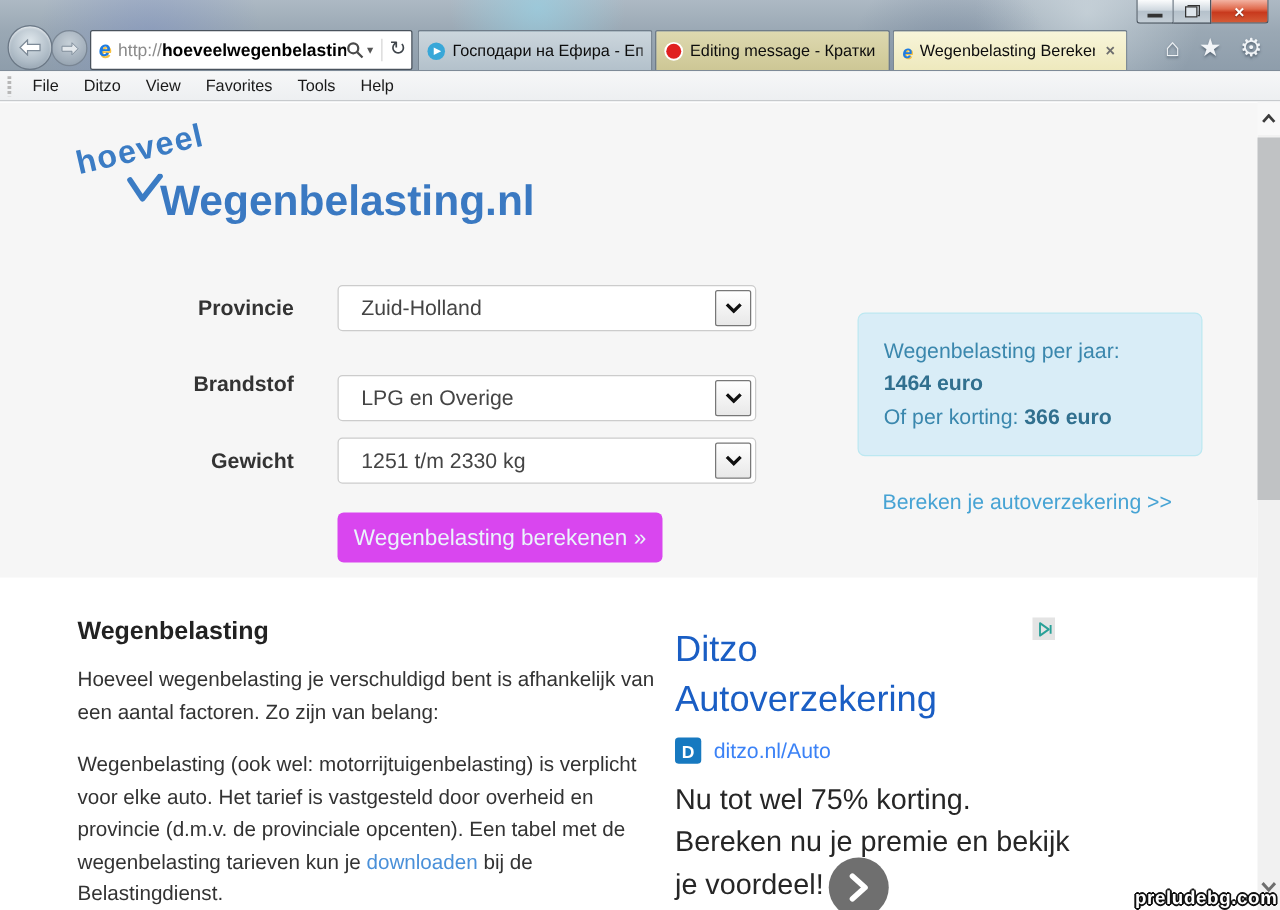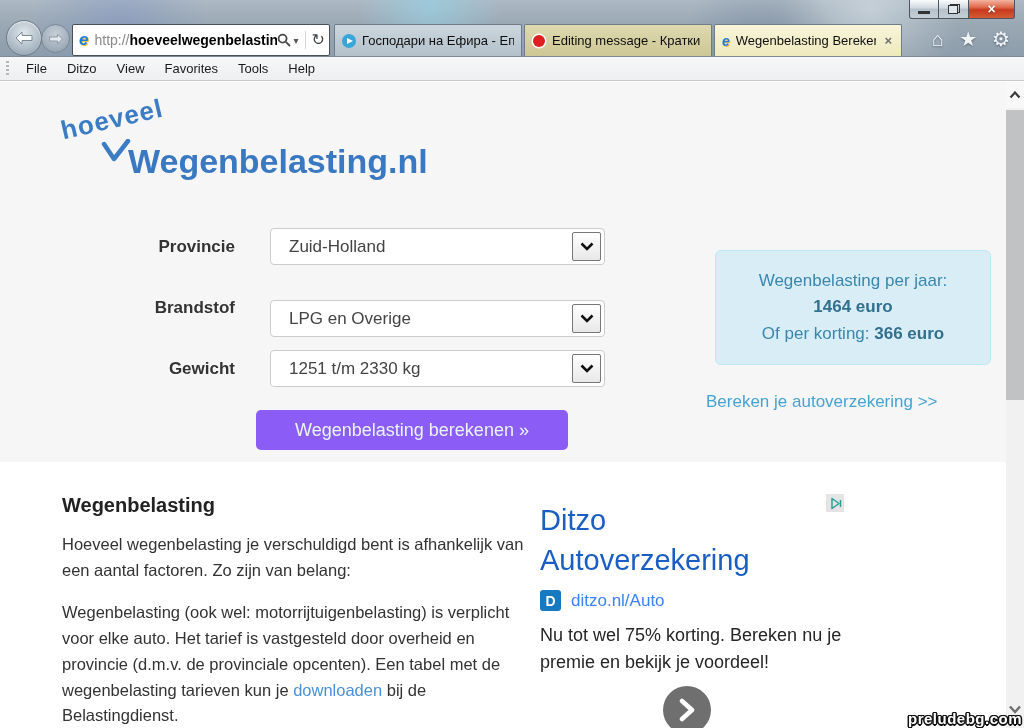--- a/index.html
+++ b/index.html
@@ -116,49 +116,49 @@
   
   .form-label { position:absolute; left:40px; width:195px; text-align:right;
                 font-size:17px; font-weight:bold; color:#333; }
   .sel { position:absolute; left:270px; width:335px; height:37px; background:#fff;
          border:1px solid #ccc; border-radius:4px; }
   .sel-text { position:absolute; left:18px; top:8px; font-size:17px; color:#444; }
   .sel-btn { position:absolute; right:3px; top:3px; width:29px; height:29px;
              border:1px solid #777; border-radius:2px;
              background:linear-gradient(180deg,#fff 0%, #e8e8e8 100%);
              display:flex; align-items:center; justify-content:center; }
-  .calc-btn { position:absolute; left:256px; top:328px; width:312px; height:40px;
-              background:#8b5cf6; border:none; border-radius:5px;
+  .calc-btn { position:absolute; left:270px; top:328px; width:260px; height:40px;
+              background:#d946ef; border:none; border-radius:5px;
               color:#eaf4fb; font-size:18px; font-family:"Liberation Sans",sans-serif; cursor:pointer; }
 
   
-  .result-box { position:absolute; left:715px; top:168px; width:276px; height:115px;
+  .result-box { position:absolute; left:686px; top:168px; width:276px; height:115px;
                 background:#d9edf7; border:1px solid #bce8f1; border-radius:6px;
-                padding:17px 20px; font-size:17px; color:#3a87ad; line-height:1.55;text-align:center; }
+                padding:17px 20px; font-size:17px; color:#3a87ad; line-height:1.55; }
   .result-box b { color:#31708f; }
 
   .ins-link { position:absolute; left:706px; top:310px; font-size:17px; color:#46a3d4; text-decoration:none; }
 
   
   .article { position:absolute; left:62px; top:412px; width:462px; color:#333; }
   .article h2 { font-size:20px; color:#222; margin-bottom:15px; }
   .article p { font-size:16.5px; line-height:1.56; margin-bottom:17px; }
   .dl-link { color:#4a90d9; text-decoration:none; }
 
   
   .ad { position:absolute; left:540px; top:418px; width:322px; height:228px; }
   .adchoices { position:absolute; left:286px; top:-6px; width:18px; height:18px; background:#e4e4e4;
                display:flex; align-items:center; justify-content:center; }
   .ad-title { position:absolute; left:0; top:0; width:262px; font-size:29px; line-height:1.38;
               color:#1a5ec4; text-decoration:none; }
   .ad-urlrow { position:absolute; left:0; top:90px; display:flex; align-items:center; gap:10px; }
   .ditzo-logo { width:21px; height:21px; background:#1779c0; border-radius:3px; color:#fff;
                 font-size:14px; font-weight:bold; display:flex; align-items:center; justify-content:center; }
   .ad-url { font-size:17px; color:#3b82f6; }
-  .ad-body { position:absolute; left:0; top:122px; width:322px; font-size:18px; line-height:1.48; color:#262626; }
+  .ad-body { position:absolute; left:0; top:122px; width:322px; font-size:23px; line-height:1.48; color:#262626; }
   .ad-circle { position:absolute; left:123px; top:186px; width:48px; height:48px; border-radius:50%;
                background:#6f6f6f; display:flex; align-items:center; justify-content:center; }
 
   
   .scrollbar { position:absolute; top:82px; right:0; width:18px; height:646px; background:#f1f1f1; }
   .sb-up { position:absolute; top:0; left:0; width:18px; height:26px; background:#f8f8f8;
            display:flex; align-items:center; justify-content:center; }
   .sb-thumb { position:absolute; top:28px; left:0; width:18px; height:290px; background:#c0c2c4; }
   .sb-down { position:absolute; bottom:8px; left:0; width:18px; height:22px;
              display:flex; align-items:center; justify-content:center; }

